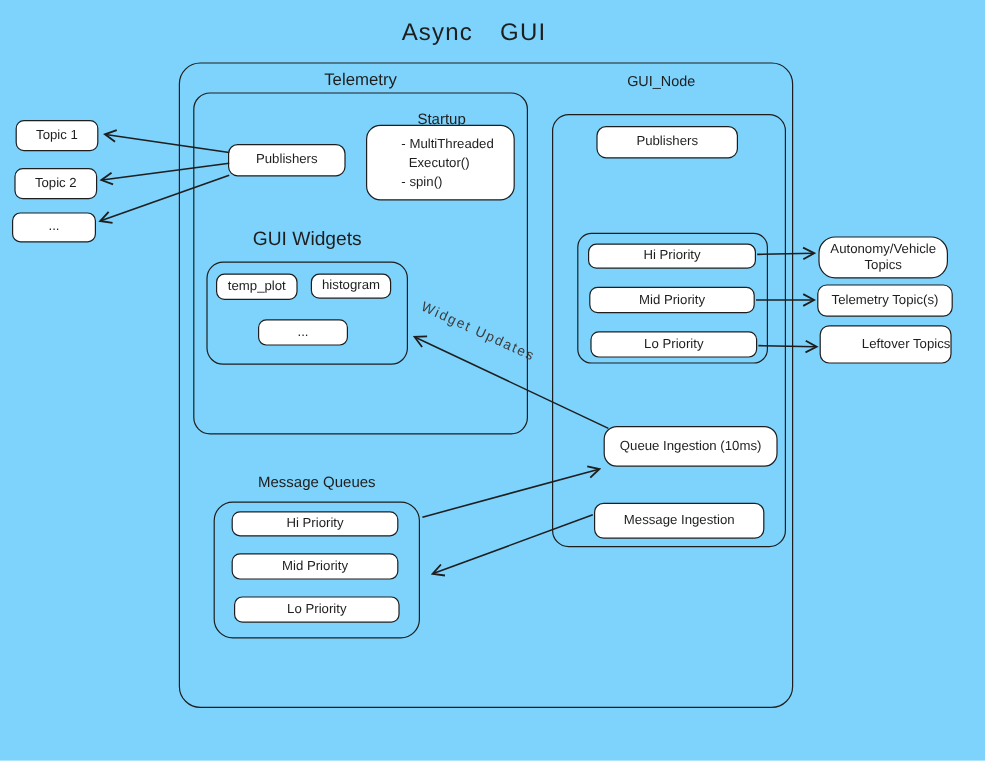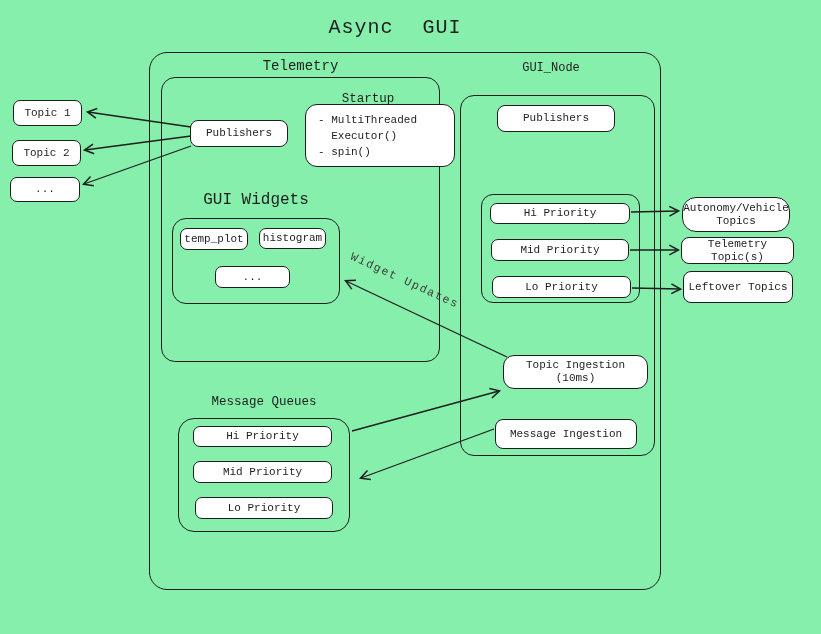--- a/index.html
+++ b/index.html
@@ -1,18 +1,18 @@
 <!DOCTYPE html>
 <html><head>
 <meta charset="utf-8">
 <style>
   html,body{margin:0;padding:0;background:#ffffff;}
   #canvas{
-    position:relative;width:821px;height:634px;background:#86efac;
-    font-family:Liberation Mono, monospace;color:#1e1e1e;overflow:hidden;
+    position:relative;width:821px;height:634px;background:#7dd3fc;
+    font-family:Liberation Sans, sans-serif;color:#1e1e1e;overflow:hidden;
   }
   .box{
     position:absolute;border:1.5px solid #1e1e1e;border-radius:9px;background:#ffffff;
     display:flex;align-items:center;justify-content:center;
     font-size:11px;color:#1e1e1e;text-align:center;box-sizing:border-box;line-height:13px;
   }
   .frame{background:transparent;}
   .lbl{position:absolute;color:#1e1e1e;box-sizing:border-box;}
   .center{text-align:center;}
   #title{font-size:20px;letter-spacing:1px;word-spacing:16px;font-weight:500;}
@@ -45,21 +45,21 @@
   </div>
 
   <div class="lbl center" style="left:161px;top:58px;width:279px;font-size:14px;">Telemetry</div>
   <div class="box frame" style="left:161px;top:77px;width:279px;height:285px;border-radius:14px;"></div>
 
   <div class="box" style="left:190px;top:120px;width:98px;height:27px;border-radius:8px;">
     <span>Publishers</span>
   </div>
 
   <div class="lbl center" style="left:305px;top:92px;width:126px;font-size:12.5px;">Startup</div>
-  <div class="box" style="left:305px;top:104px;width:150px;height:63px;border-radius:12px;justify-content:flex-start;padding-left:12px;">
+  <div class="box" style="left:305px;top:104px;width:124px;height:63px;border-radius:12px;justify-content:center;padding-left:12px;">
     <div id="startup-body">- MultiThreaded
   Executor()
 - spin()</div>
   </div>
 
   <div class="lbl center" style="left:172px;top:191px;width:168px;font-size:16px;">GUI Widgets</div>
   <div class="box frame" style="left:172px;top:218px;width:168px;height:86px;border-radius:14px;"></div>
   <div class="box" style="left:180px;top:228px;width:68px;height:22px;border-radius:7px;">
     <span>temp_plot</span>
   </div>
@@ -94,33 +94,33 @@
     <span>Hi Priority</span>
   </div>
   <div class="box" style="left:491px;top:239px;width:138px;height:22px;border-radius:7px;">
     <span>Mid Priority</span>
   </div>
   <div class="box" style="left:492px;top:276px;width:139px;height:22px;border-radius:7px;">
     <span>Lo Priority</span>
   </div>
 
   <div class="box" style="left:503px;top:355px;width:145px;height:34px;border-radius:11px;">
-    <span>Topic Ingestion (10ms)</span>
+    <span>Queue Ingestion (10ms)</span>
   </div>
   <div class="box" style="left:495px;top:419px;width:142px;height:30px;border-radius:8px;">
     <span>Message Ingestion</span>
   </div>
 
   <div class="box" style="left:682px;top:197px;width:108px;height:35px;border-radius:14px;padding:0 4px;">
     <span>Autonomy/Vehicle Topics</span>
   </div>
   <div class="box" style="left:681px;top:237px;width:113px;height:27px;border-radius:8px;">
     <span>Telemetry Topic(s)</span>
   </div>
-  <div class="box" style="left:683px;top:271px;width:110px;height:32px;border-radius:8px;">
+  <div class="box" style="left:683px;top:271px;width:110px;height:32px;border-radius:8px;justify-content:flex-end;">
     <span>Leftover Topics</span>
   </div>
 
   <div id="widget-updates-label" class="lbl" style="left:354px;top:250px;width:130px;">Widget Updates</div>
 
   <svg id="wires" width="821" height="634" viewBox="0 0 821 634">
     <defs>
       <marker id="arrow" viewBox="0 0 12 12" refX="10" refY="6" markerWidth="10" markerHeight="10" orient="auto-start-reverse">
         <path d="M2,1.5 L10.5,6 L2,10.5" fill="none" stroke="#1e1e1e" stroke-width="1.4"></path>
       </marker>

